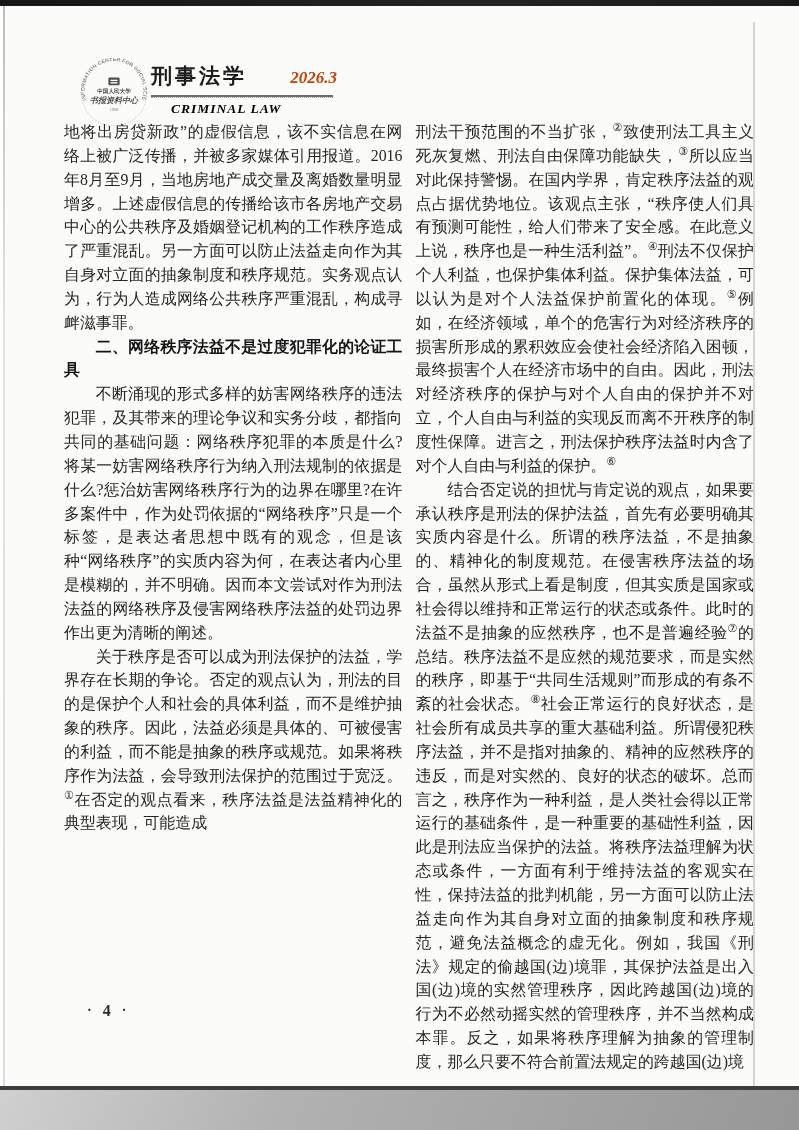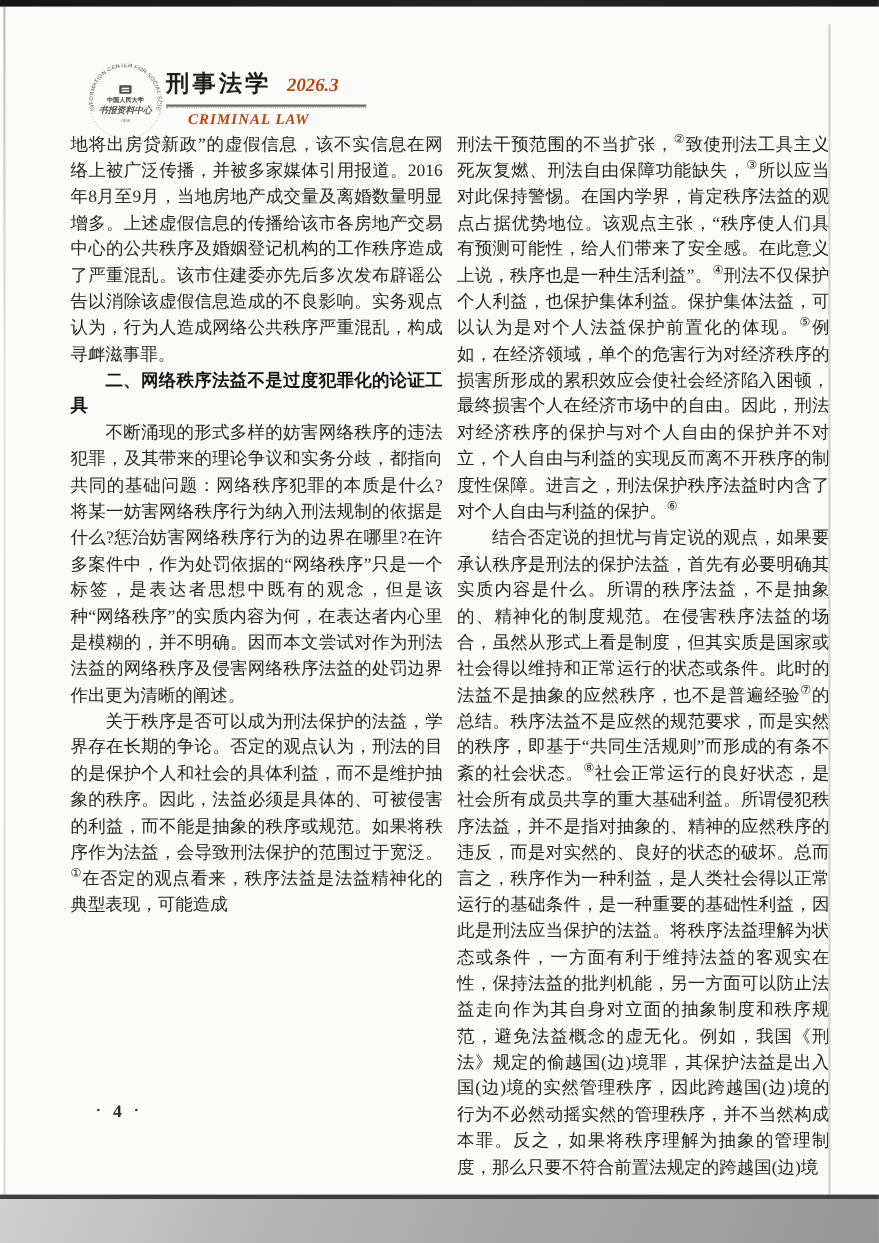--- a/index.html
+++ b/index.html
@@ -31,36 +31,36 @@
     border-top:4px solid #3e3e3e;
     z-index:5;
   }
   .paper {
     position:absolute; left:5px; top:6px; width:794px; height:1080px;
     background:#fbfbf9;
   }
   
   .seal { position:absolute; left:74px; top:52px; width:70px; height:70px; }
   .masthead { position:absolute; left:146px; top:56px; width:186px; }
-  .mast-title-row { display:flex; align-items:baseline; gap:14px; white-space:nowrap; }
+  .mast-title-row { display:flex; align-items:baseline; gap:30px; white-space:nowrap;justify-content:space-between; }
   .mast-zh {
     font-size:21px; font-weight:bold; letter-spacing:3px; color:#1d1d1d;
   }
   .mast-issue {
     font-size:17px; font-weight:bold; font-style:italic; color:#c2410c;
     font-family:"Liberation Serif",serif;
   }
   .mast-rule {
     margin-top:5px; width:182px; height:0;
     border-top:2px solid #6a6a6a; border-bottom:1px dotted #9a9a9a;
   }
   .mast-en {
     margin-top:3px; margin-left:20px;
     font-size:13.5px; font-weight:bold; font-style:italic; letter-spacing:1px;
-    color:#c2410c;
+    color:#000000;
   }
   
   .columns {
     position:absolute; left:59px; top:114px; width:690px;
     display:flex; gap:13px;
   }
   .col { width:338.5px; }
   .blk {
     font-size:15.9px; line-height:23.85px; color:#262626;
     text-align:justify; text-justify:inter-ideograph;
@@ -107,21 +107,21 @@
     <div class="mast-title-row">
       <span class="mast-zh">刑事法学</span>
       <span class="mast-issue">2026.3</span>
     </div>
     <div class="mast-rule"></div>
     <div class="mast-en">CRIMINAL LAW</div>
   </div>
 
   <div class="columns">
     <section class="col">
-        <p class="blk body">地将出房贷新政”的虚假信息，该不实信息在网络上被广泛传播，并被多家媒体引用报道。2016年8月至9月，当地房地产成交量及离婚数量明显增多。上述虚假信息的传播给该市各房地产交易中心的公共秩序及婚姻登记机构的工作秩序造成了严重混乱。该市住建委亦先后多次发布辟谣公告以消除该虚假信息造成的不良影响。实务观点认为，行为人造成网络公共秩序严重混乱，构成寻衅滋事罪。</p>
+        <p class="blk body">地将出房贷新政”的虚假信息，该不实信息在网络上被广泛传播，并被多家媒体引用报道。2016年8月至9月，当地房地产成交量及离婚数量明显增多。上述虚假信息的传播给该市各房地产交易中心的公共秩序及婚姻登记机构的工作秩序造成了严重混乱。另一方面可以防止法益走向作为其自身对立面的抽象制度和秩序规范。实务观点认为，行为人造成网络公共秩序严重混乱，构成寻衅滋事罪。</p>
         <p class="blk heading indent">二、网络秩序法益不是过度犯罪化的论证工具</p>
         <p class="blk body indent">不断涌现的形式多样的妨害网络秩序的违法犯罪，及其带来的理论争议和实务分歧，都指向共同的基础问题：网络秩序犯罪的本质是什么?将某一妨害网络秩序行为纳入刑法规制的依据是什么?惩治妨害网络秩序行为的边界在哪里?在许多案件中，作为处罚依据的“网络秩序”只是一个标签，是表达者思想中既有的观念，但是该种“网络秩序”的实质内容为何，在表达者内心里是模糊的，并不明确。因而本文尝试对作为刑法法益的网络秩序及侵害网络秩序法益的处罚边界作出更为清晰的阐述。</p>
         <p class="blk body indent">关于秩序是否可以成为刑法保护的法益，学界存在长期的争论。否定的观点认为，刑法的目的是保护个人和社会的具体利益，而不是维护抽象的秩序。因此，法益必须是具体的、可被侵害的利益，而不能是抽象的秩序或规范。如果将秩序作为法益，会导致刑法保护的范围过于宽泛。<sup>①</sup>在否定的观点看来，秩序法益是法益精神化的典型表现，可能造成</p>
       </section>
     <section class="col">
         <p class="blk body">刑法干预范围的不当扩张，<sup>②</sup>致使刑法工具主义死灰复燃、刑法自由保障功能缺失，<sup>③</sup>所以应当对此保持警惕。在国内学界，肯定秩序法益的观点占据优势地位。该观点主张，“秩序使人们具有预测可能性，给人们带来了安全感。在此意义上说，秩序也是一种生活利益”。<sup>④</sup>刑法不仅保护个人利益，也保护集体利益。保护集体法益，可以认为是对个人法益保护前置化的体现。<sup>⑤</sup>例如，在经济领域，单个的危害行为对经济秩序的损害所形成的累积效应会使社会经济陷入困顿，最终损害个人在经济市场中的自由。因此，刑法对经济秩序的保护与对个人自由的保护并不对立，个人自由与利益的实现反而离不开秩序的制度性保障。进言之，刑法保护秩序法益时内含了对个人自由与利益的保护。<sup>⑥</sup></p>
         <p class="blk body indent">结合否定说的担忧与肯定说的观点，如果要承认秩序是刑法的保护法益，首先有必要明确其实质内容是什么。所谓的秩序法益，不是抽象的、精神化的制度规范。在侵害秩序法益的场合，虽然从形式上看是制度，但其实质是国家或社会得以维持和正常运行的状态或条件。此时的法益不是抽象的应然秩序，也不是普遍经验<sup>⑦</sup>的总结。秩序法益不是应然的规范要求，而是实然的秩序，即基于“共同生活规则”而形成的有条不紊的社会状态。<sup>⑧</sup>社会正常运行的良好状态，是社会所有成员共享的重大基础利益。所谓侵犯秩序法益，并不是指对抽象的、精神的应然秩序的违反，而是对实然的、良好的状态的破坏。总而言之，秩序作为一种利益，是人类社会得以正常运行的基础条件，是一种重要的基础性利益，因此是刑法应当保护的法益。将秩序法益理解为状态或条件，一方面有利于维持法益的客观实在性，保持法益的批判机能，另一方面可以防止法益走向作为其自身对立面的抽象制度和秩序规范，避免法益概念的虚无化。例如，我国《刑法》规定的偷越国(边)境罪，其保护法益是出入国(边)境的实然管理秩序，因此跨越国(边)境的行为不必然动摇实然的管理秩序，并不当然构成本罪。反之，如果将秩序理解为抽象的管理制度，那么只要不符合前置法规定的跨越国(边)境</p>
       </section>
   </div>
 

